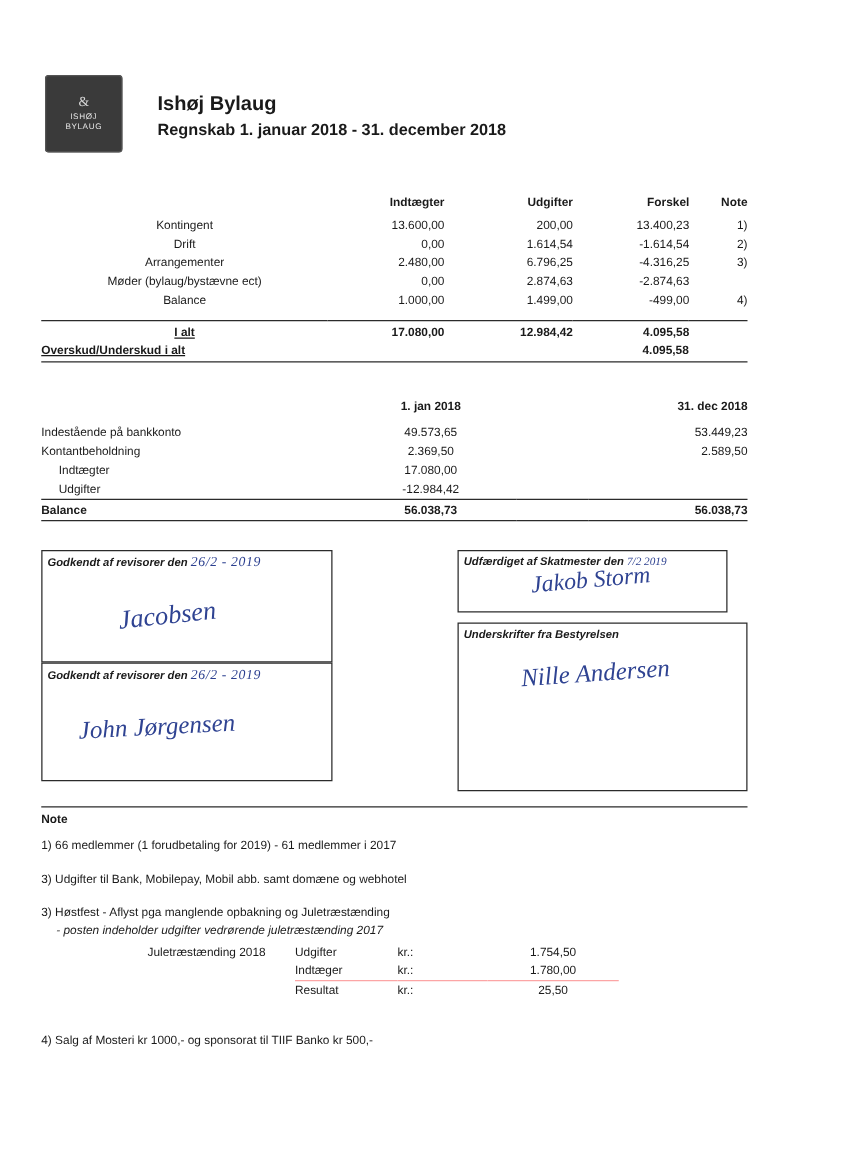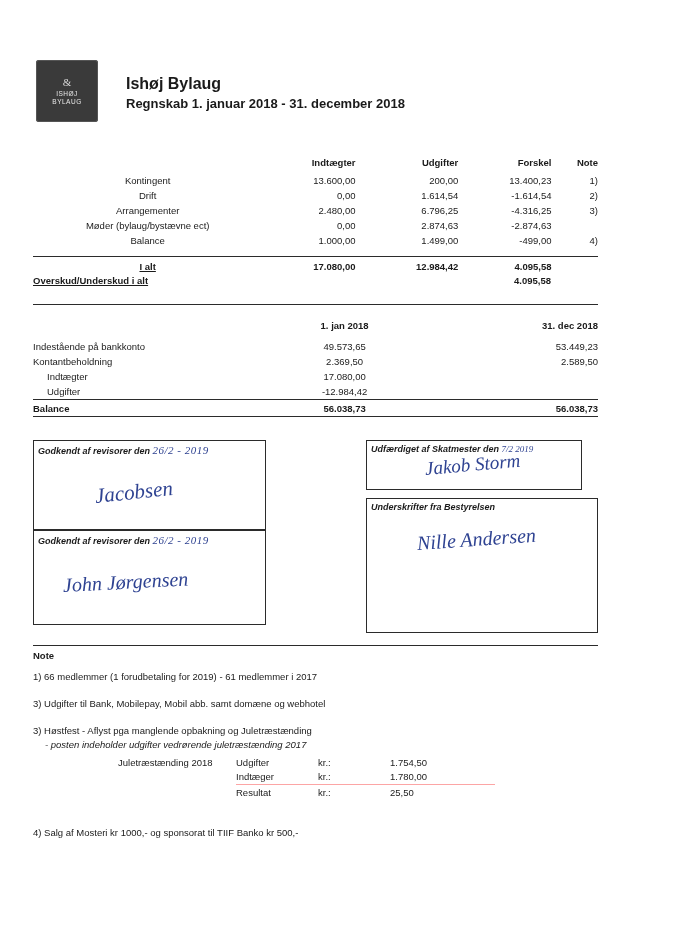--- a/index.html
+++ b/index.html
@@ -111,21 +111,21 @@
     left: 33px;
     top: 275px;
     width: 565px;
     font-size: 9.5px;
     font-weight: bold;
   }
   .result-box .inner {
     display: flex;
     justify-content: space-between;
     border-bottom: 1px solid #2b2b2b;
-    padding-bottom: 18px;
+    padding-bottom: 3px;
   }
   .result-box .lbl { text-decoration: underline; }
   .result-box .val { width: 95px; text-align: right; padding-right: 47px; }
 
   
   .bal {
     position: absolute;
     left: 33px;
     top: 318px;
     width: 565px;
@@ -221,21 +221,21 @@
   }
   .jt {
     margin-top: 4px;
     margin-left: 85px;
     font-size: 9.5px;
     border-collapse: collapse;
   }
   .jt td { padding: 0 0 0 0; line-height: 14px; }
   .jt .j-lab { width: 82px; }
   .jt .j-kr  { width: 72px; }
-  .jt .j-val { width: 105px; text-align: left; }
+  .jt .j-val { width: 105px; text-align: center; }
   .jt .j-under td { border-bottom: 1px solid #fca5a5; }
   .jt .j-res td { padding-top: 1px; }
 </style>
 </head>
 <body>
 
 <div class="page">
 
   <div class="header">
     <div class="logo">

